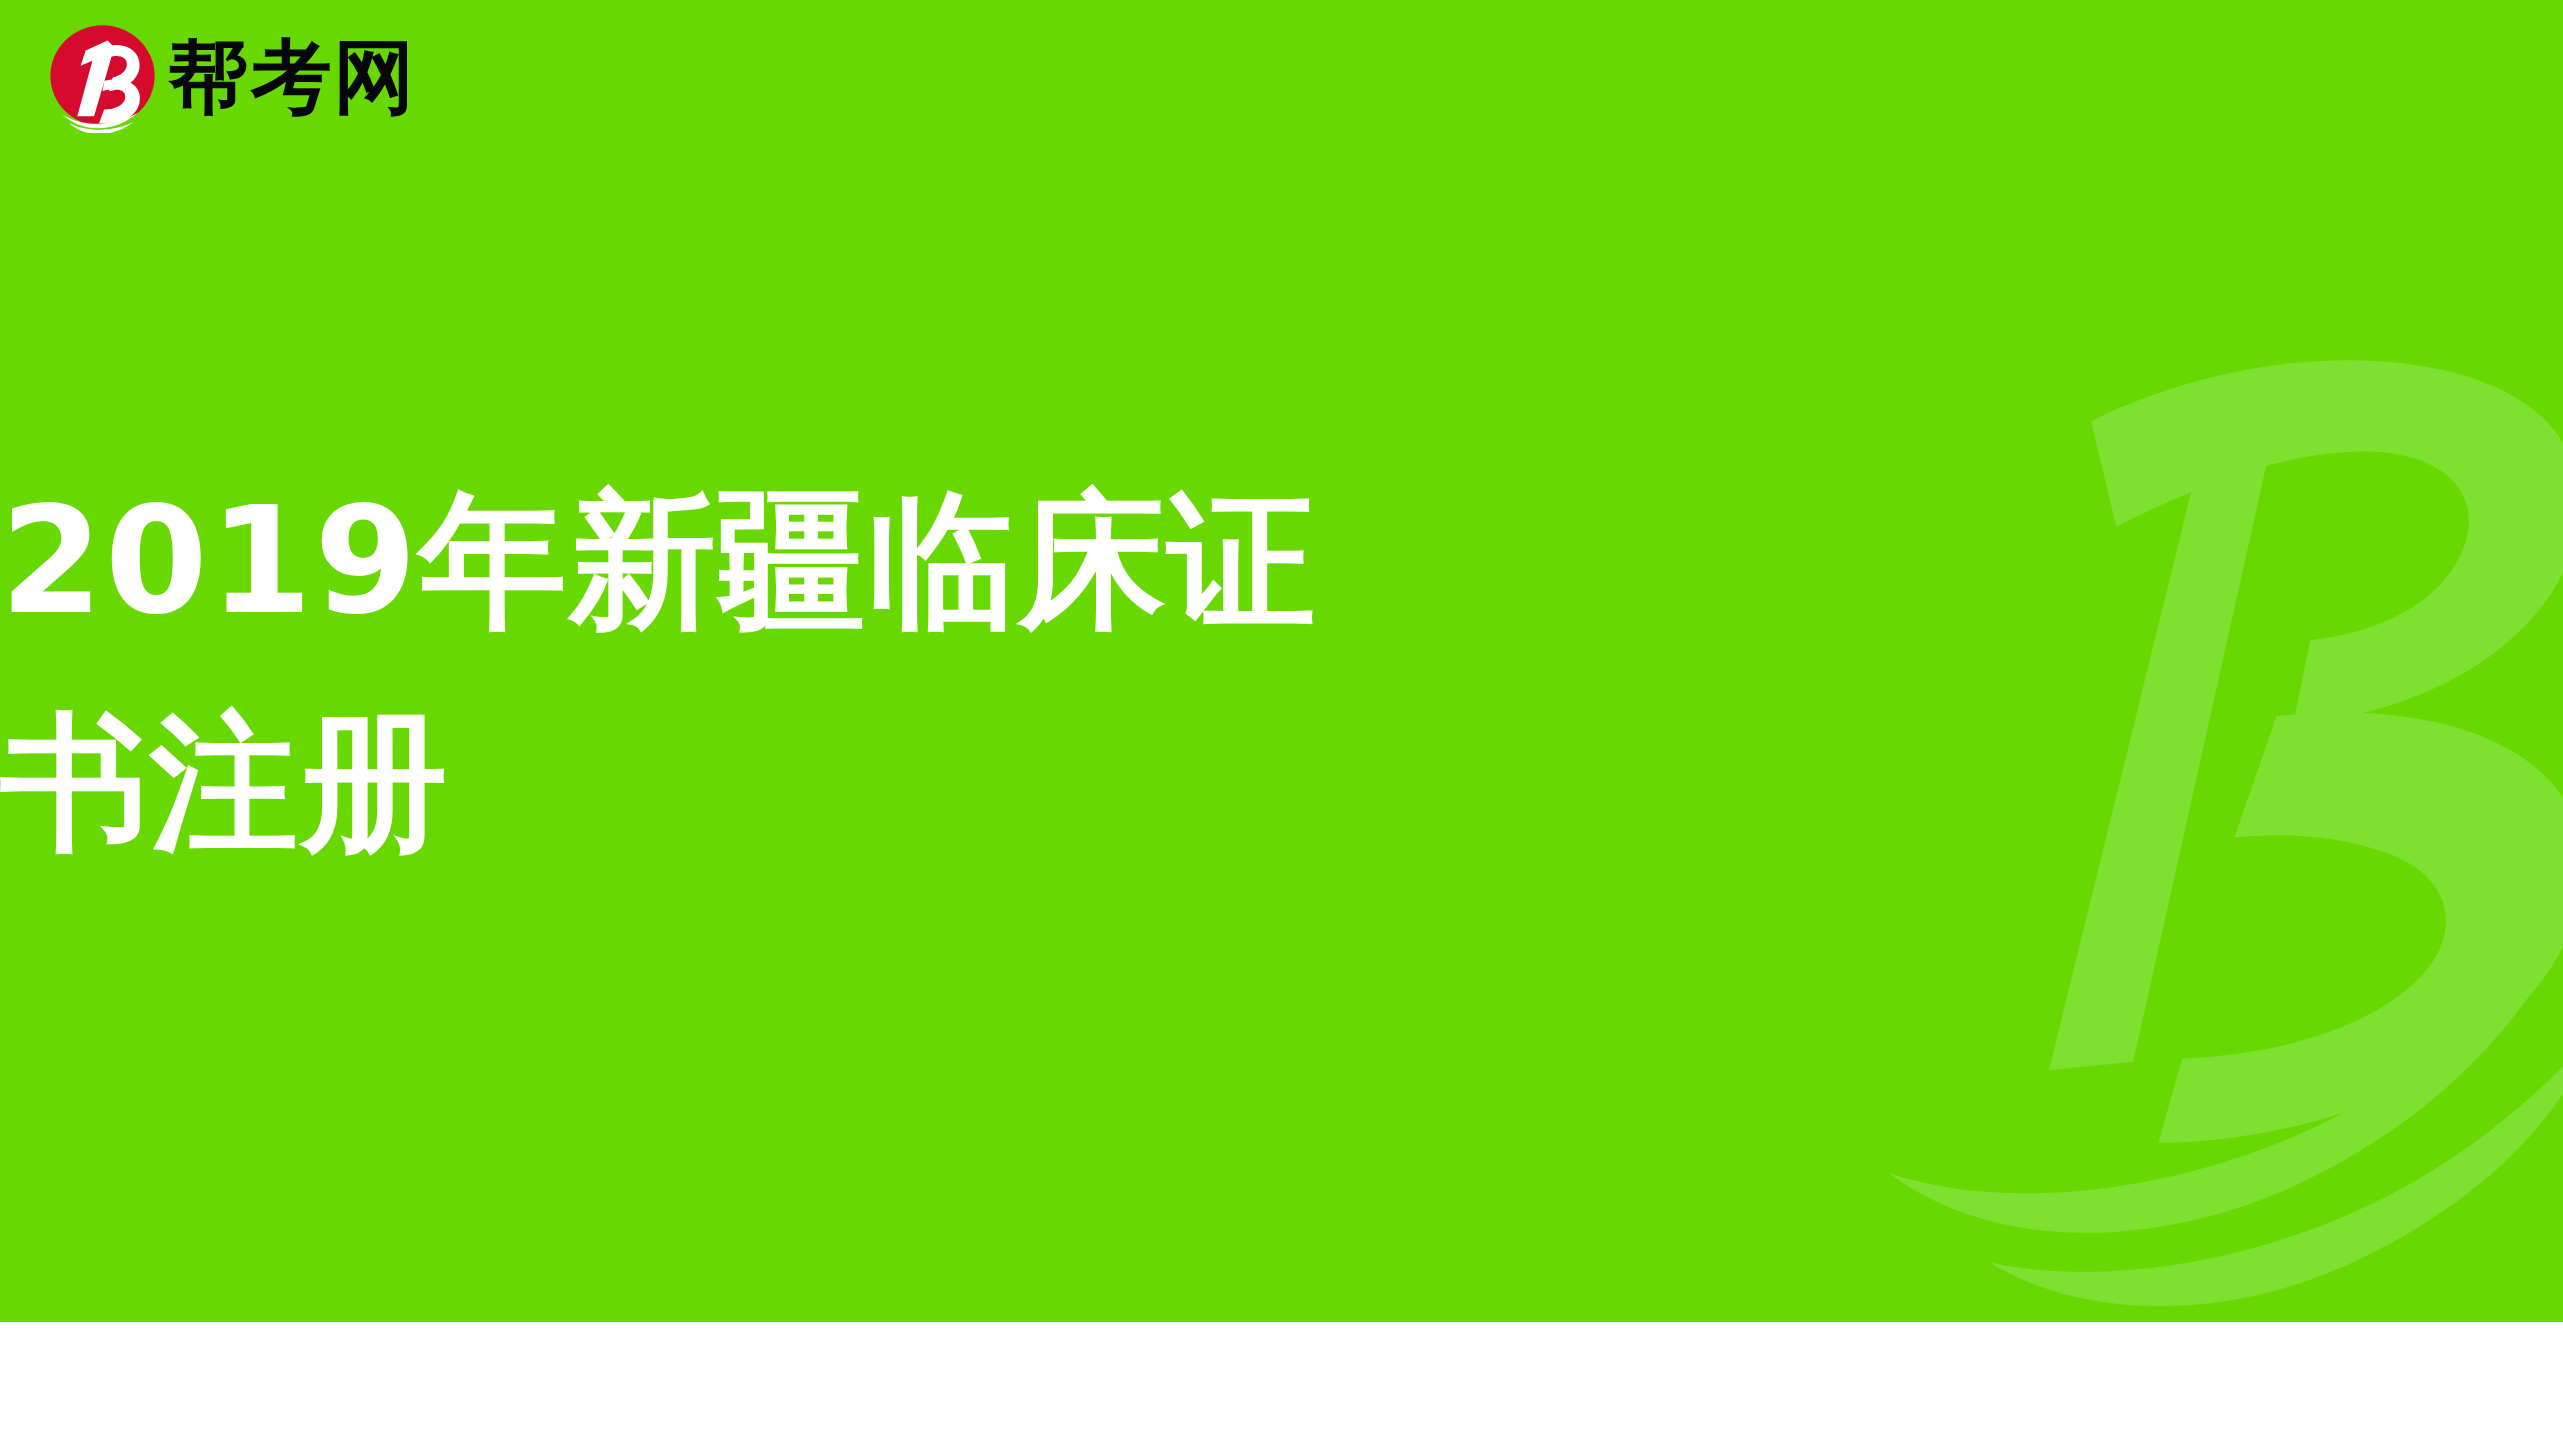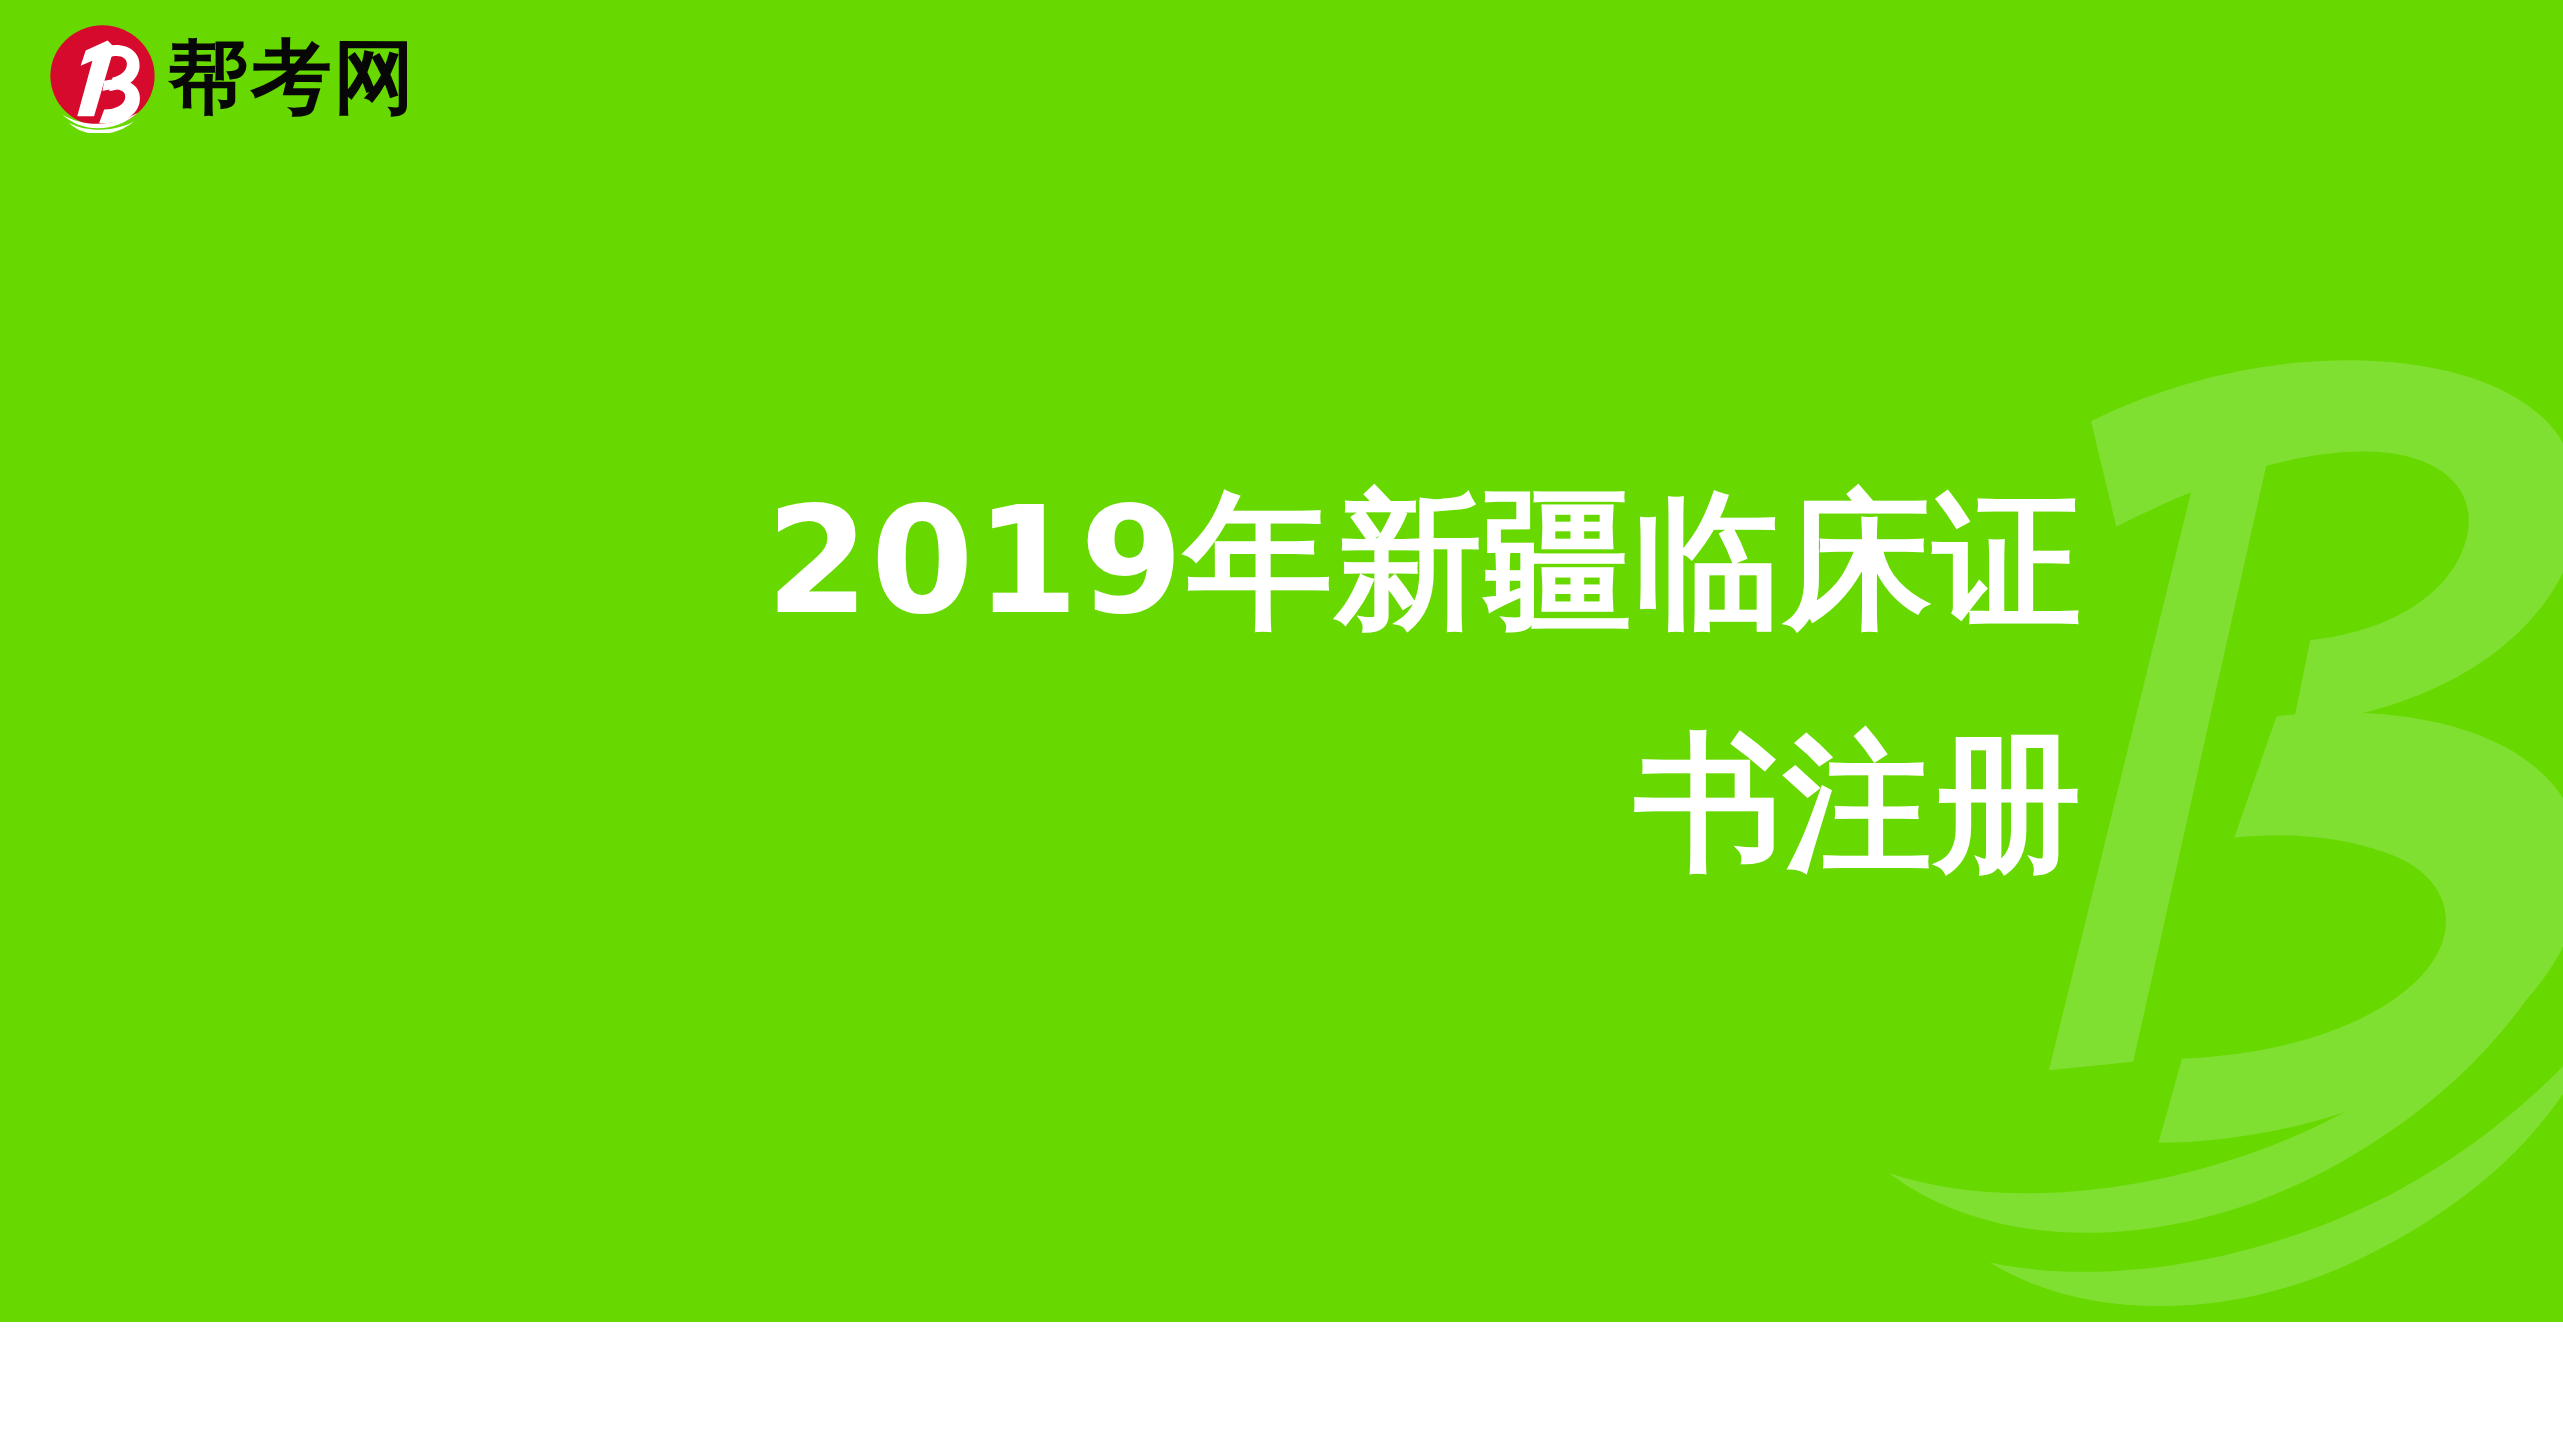--- a/index.html
+++ b/index.html
@@ -66,33 +66,33 @@
     font-family: "DejaVu Sans", "Liberation Sans", sans-serif;
   }
 
   
   #headline {
     position: absolute;
     left: 0;
     top: 469px;
     width: 2083px;
     z-index: 2;
-    text-align: right;
+    text-align: left;
     color: #ffffff;
   }
   .headline-line {
     font-size: 148px;
     line-height: 184px;
     font-weight: 700;
     letter-spacing: 1.7px;
     white-space: nowrap;
     font-family: "DejaVu Sans", "Liberation Sans", sans-serif;
   }
   #headline-line-2 {
-    margin-top: 58px;
+    margin-top: 38px;
   }
 </style>
 </head>
 <body>
 
 <div id="banner">
 
   <div id="watermark">
     <svg viewBox="0 0 900 1000" xmlns="http://www.w3.org/2000/svg" aria-hidden="true">
       <g fill="#7FE031">

